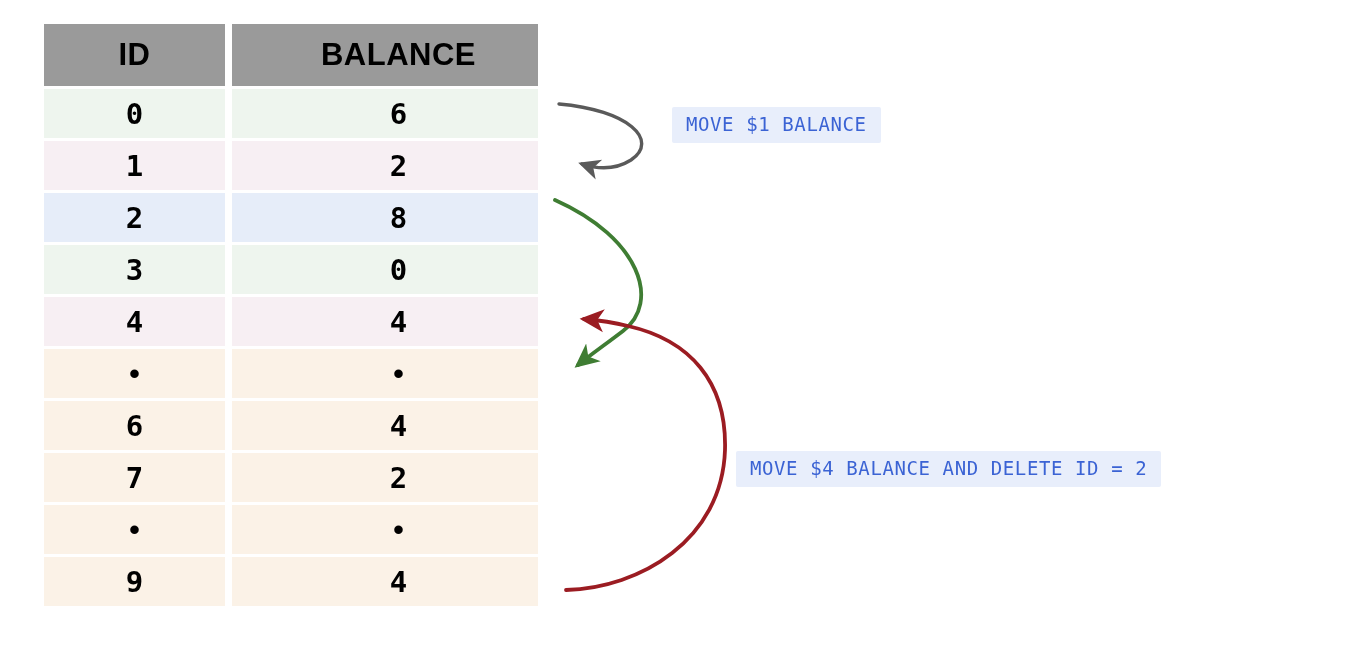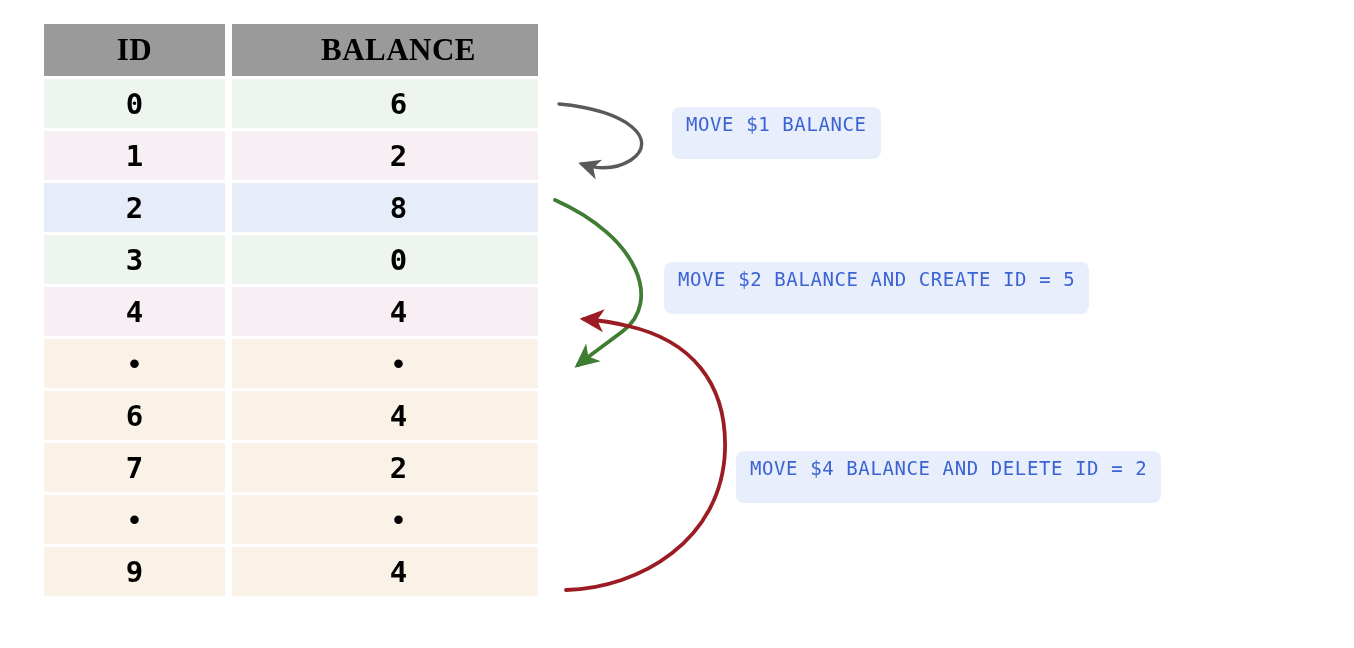--- a/index.html
+++ b/index.html
@@ -39,26 +39,26 @@
     display: flex;
     align-items: center;
     justify-content: center;
     font-weight: bold;
     color: #000000;
   }
   .cell.id      { width: 181px; margin-right: 7px; }
   .cell.balance { width: 306px; padding-left: 27px; }
 
   .row.header .cell {
-    height: 52px;
+    height: 62px;
     background: #9a9a9a;
     color: #000000;
     font-size: 31px;
     letter-spacing: 0.5px;
-    font-family: Liberation Serif, serif;
+    font-family: Liberation Sans, sans-serif;
   }
   .row.body .cell {
     height: 49px;
     font-size: 29px;
     font-family: "DejaVu Sans Mono", monospace;
     font-weight: bold;
   }
   .row.body .cell.dot {
     font-family: "Liberation Sans", sans-serif;
     font-size: 30px;
@@ -71,22 +71,22 @@
   .c-cream { background: #fbf2e7; }
 
   
   .label {
     position: absolute;
     background: #e8eefb;
     color: #3b63d4;
     font-family: "DejaVu Sans Mono", monospace;
     font-size: 19px;
     letter-spacing: 0.6px;
-    border-radius: 8px;
-    padding: 8px 14px 25px 14px;
+    border-radius: 2px;
+    padding: 8px 14px 9px 14px;
     white-space: nowrap;
     line-height: 1;
   }
   #label-move1 { left: 672px; top: 107px; }
   #label-move2 { left: 664px; top: 262px; }
   #label-move4 { left: 736px; top: 451px; }
 
   
   #arrows {
     position: absolute;
@@ -174,16 +174,15 @@
     </defs>
 
     <path d="M 559 104 C 628 110 660 140 631 160 C 612 172 594 168 582 164" fill="none" stroke="#5a5a5a" stroke-width="3.4" stroke-linecap="round" marker-end="url(#head-gray)"></path>
 
     <path d="M 555 200 C 640 238 661 302 623 331 C 606 344 589 356 578 365" fill="none" stroke="#3f7d33" stroke-width="3.8" stroke-linecap="round" marker-end="url(#head-green)"></path>
 
     <path d="M 566 590 C 640 588 722 540 725 450 C 727 382 690 340 628 326 C 612 322 596 320 584 319" fill="none" stroke="#9b1c22" stroke-width="3.8" stroke-linecap="round" marker-end="url(#head-red)"></path>
   </svg>
 
   <div class="label" id="label-move1">MOVE $1 BALANCE</div>
-  <div class="label" id="label-move2">MOVE $2 BALANCE AND CREATE ID = 5</div>
   <div class="label" id="label-move4">MOVE $4 BALANCE AND DELETE ID = 2</div>
 
 </div>
 
 </body></html>

